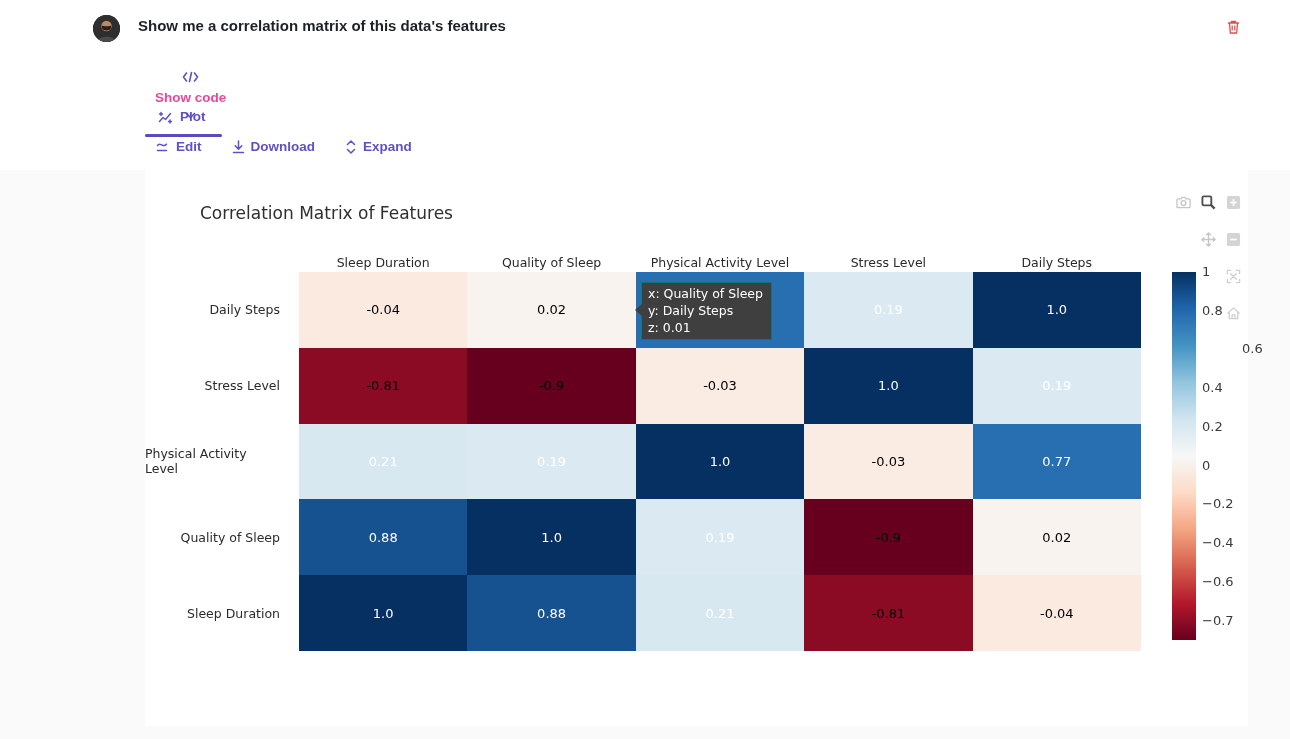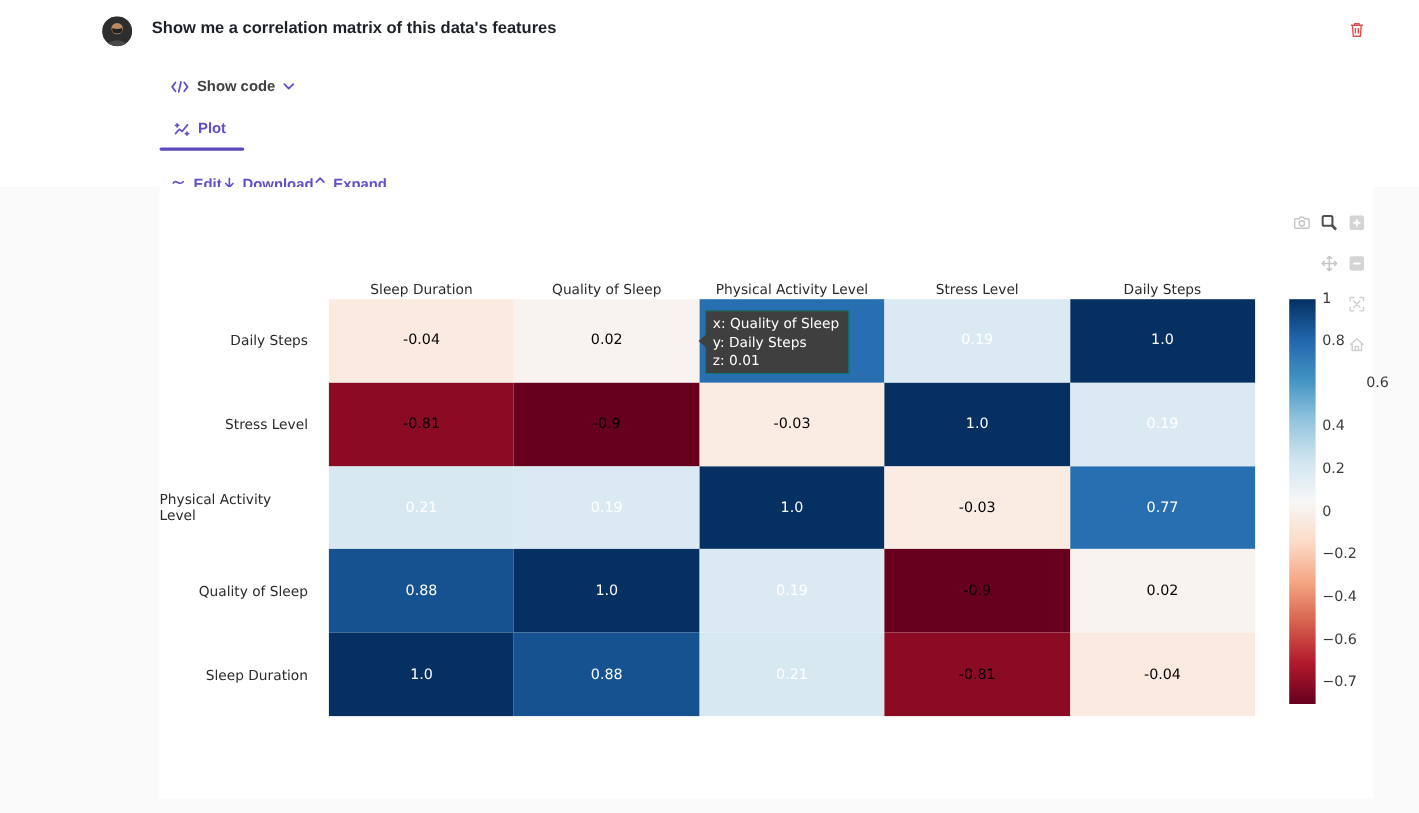--- a/index.html
+++ b/index.html
@@ -5,25 +5,25 @@
   * { margin:0; padding:0; box-sizing:border-box; }
   body { font-family:"Liberation Sans", sans-serif; background:#fafafa; }
   .canvas { position:relative; width:1290px; height:739px; background:#fafafa; overflow:hidden;padding-left:48px; }
 
   .top-band { position:absolute; left:0; top:0; width:1290px; height:170px; background:#ffffff; }
 
   .avatar { position:absolute; left:93px; top:15px; width:27px; height:27px; border-radius:50%; overflow:hidden; background:#2e2e2e; }
   .msg-text { position:absolute; left:138px; top:17px; font-size:15px; font-weight:700; color:#1c2128; }
   .trash-btn { position:absolute; left:1226px; top:19px; width:18px; height:18px; cursor:pointer; }
   .show-code { position:absolute; left:155px; top:71px; display:inline-flex; align-items:center; gap:7px;
-               font-size:13.5px; font-weight:700; color:#404040; cursor:pointer; }
+               font-size:13.5px; font-weight:700; color:#ec4899; cursor:pointer;flex-direction:column; }
   .tab-plot { position:absolute; left:158px; top:109px; display:inline-flex; align-items:center; gap:7px;
               font-size:13.5px; font-weight:700; color:#6050c8; cursor:pointer; }
   .tab-underline { position:absolute; left:145px; top:134px; width:77px; height:3px; background:#5a49c0; border-radius:2px; }
-  .plot-toolbar { position:absolute; left:156px; top:160px; display:flex; }
+  .plot-toolbar { position:absolute; left:156px; top:139px; display:flex; gap:30px; }
   .plot-toolbar .tbtn { display:inline-flex; align-items:center; gap:6px; font-size:13.5px; font-weight:700; color:#6050c8; cursor:pointer; }
 
   .plot-card { position:absolute; left:145px; top:170px; width:1103px; height:556px; background:#ffffff; }
 
   .chart-title { position:absolute; left:55px; top:33px; font-family:"DejaVu Sans", sans-serif; font-size:17px; color:#2f2f2f; }
 
   
   .modebar { position:absolute; top:25px; right:7px; }
   .mb-row { display:flex; justify-content:flex-end; gap:10px; margin-bottom:22px; }
   .mb-btn { width:15px; height:15px; cursor:pointer; }
@@ -124,20 +124,21 @@
             <path d="M2.5 4.5L6 1l3.5 3.5M2.5 9.5L6 13l3.5-3.5"></path>
           </g>
         </svg>
         <span>Expand</span>
       </span>
     </div>
   </div>
 
   <div class="plot-card">
 
+    <div class="chart-title">Correlation Matrix of Features</div>
 
     <div class="modebar">
       <div class="mb-row">
         <span class="mb-btn">
           <svg width="15" height="15" viewBox="0 0 16 16">
               <g fill="none" stroke="#c6c6c6" stroke-width="1.4">
             <path d="M5.3 4.2L6.4 2.6h3.2l1.1 1.6H14a1 1 0 011 1v7.2a1 1 0 01-1 1H2a1 1 0 01-1-1V5.2a1 1 0 011-1z"></path>
             <circle cx="8" cy="8.6" r="2.6"></circle>
               </g>
             </svg>

